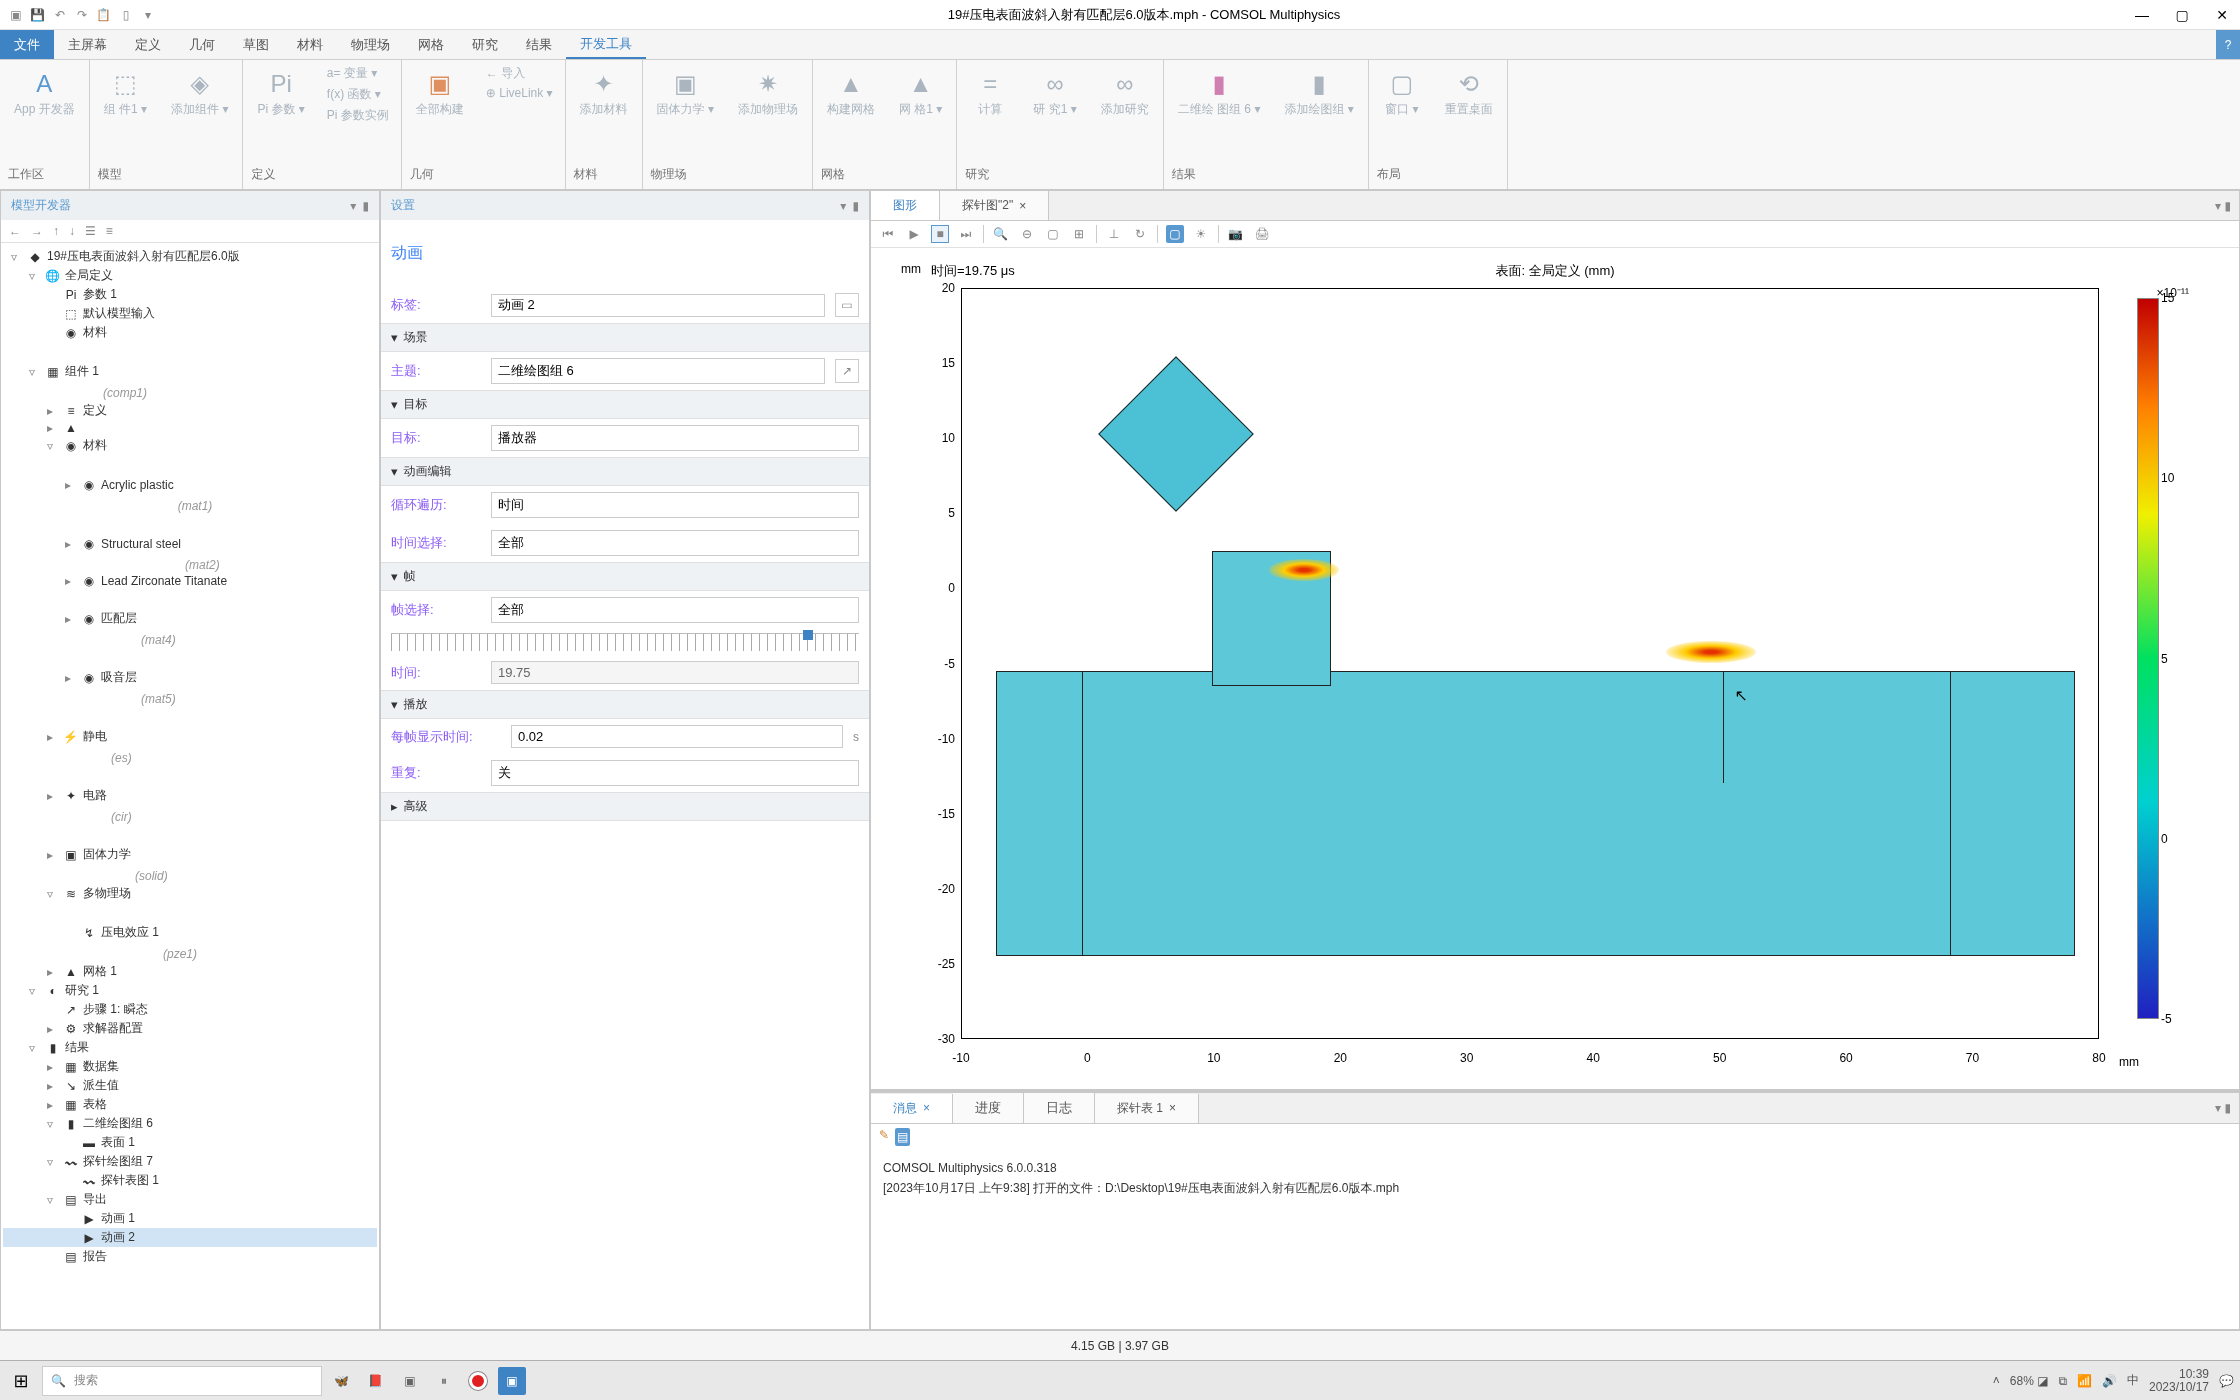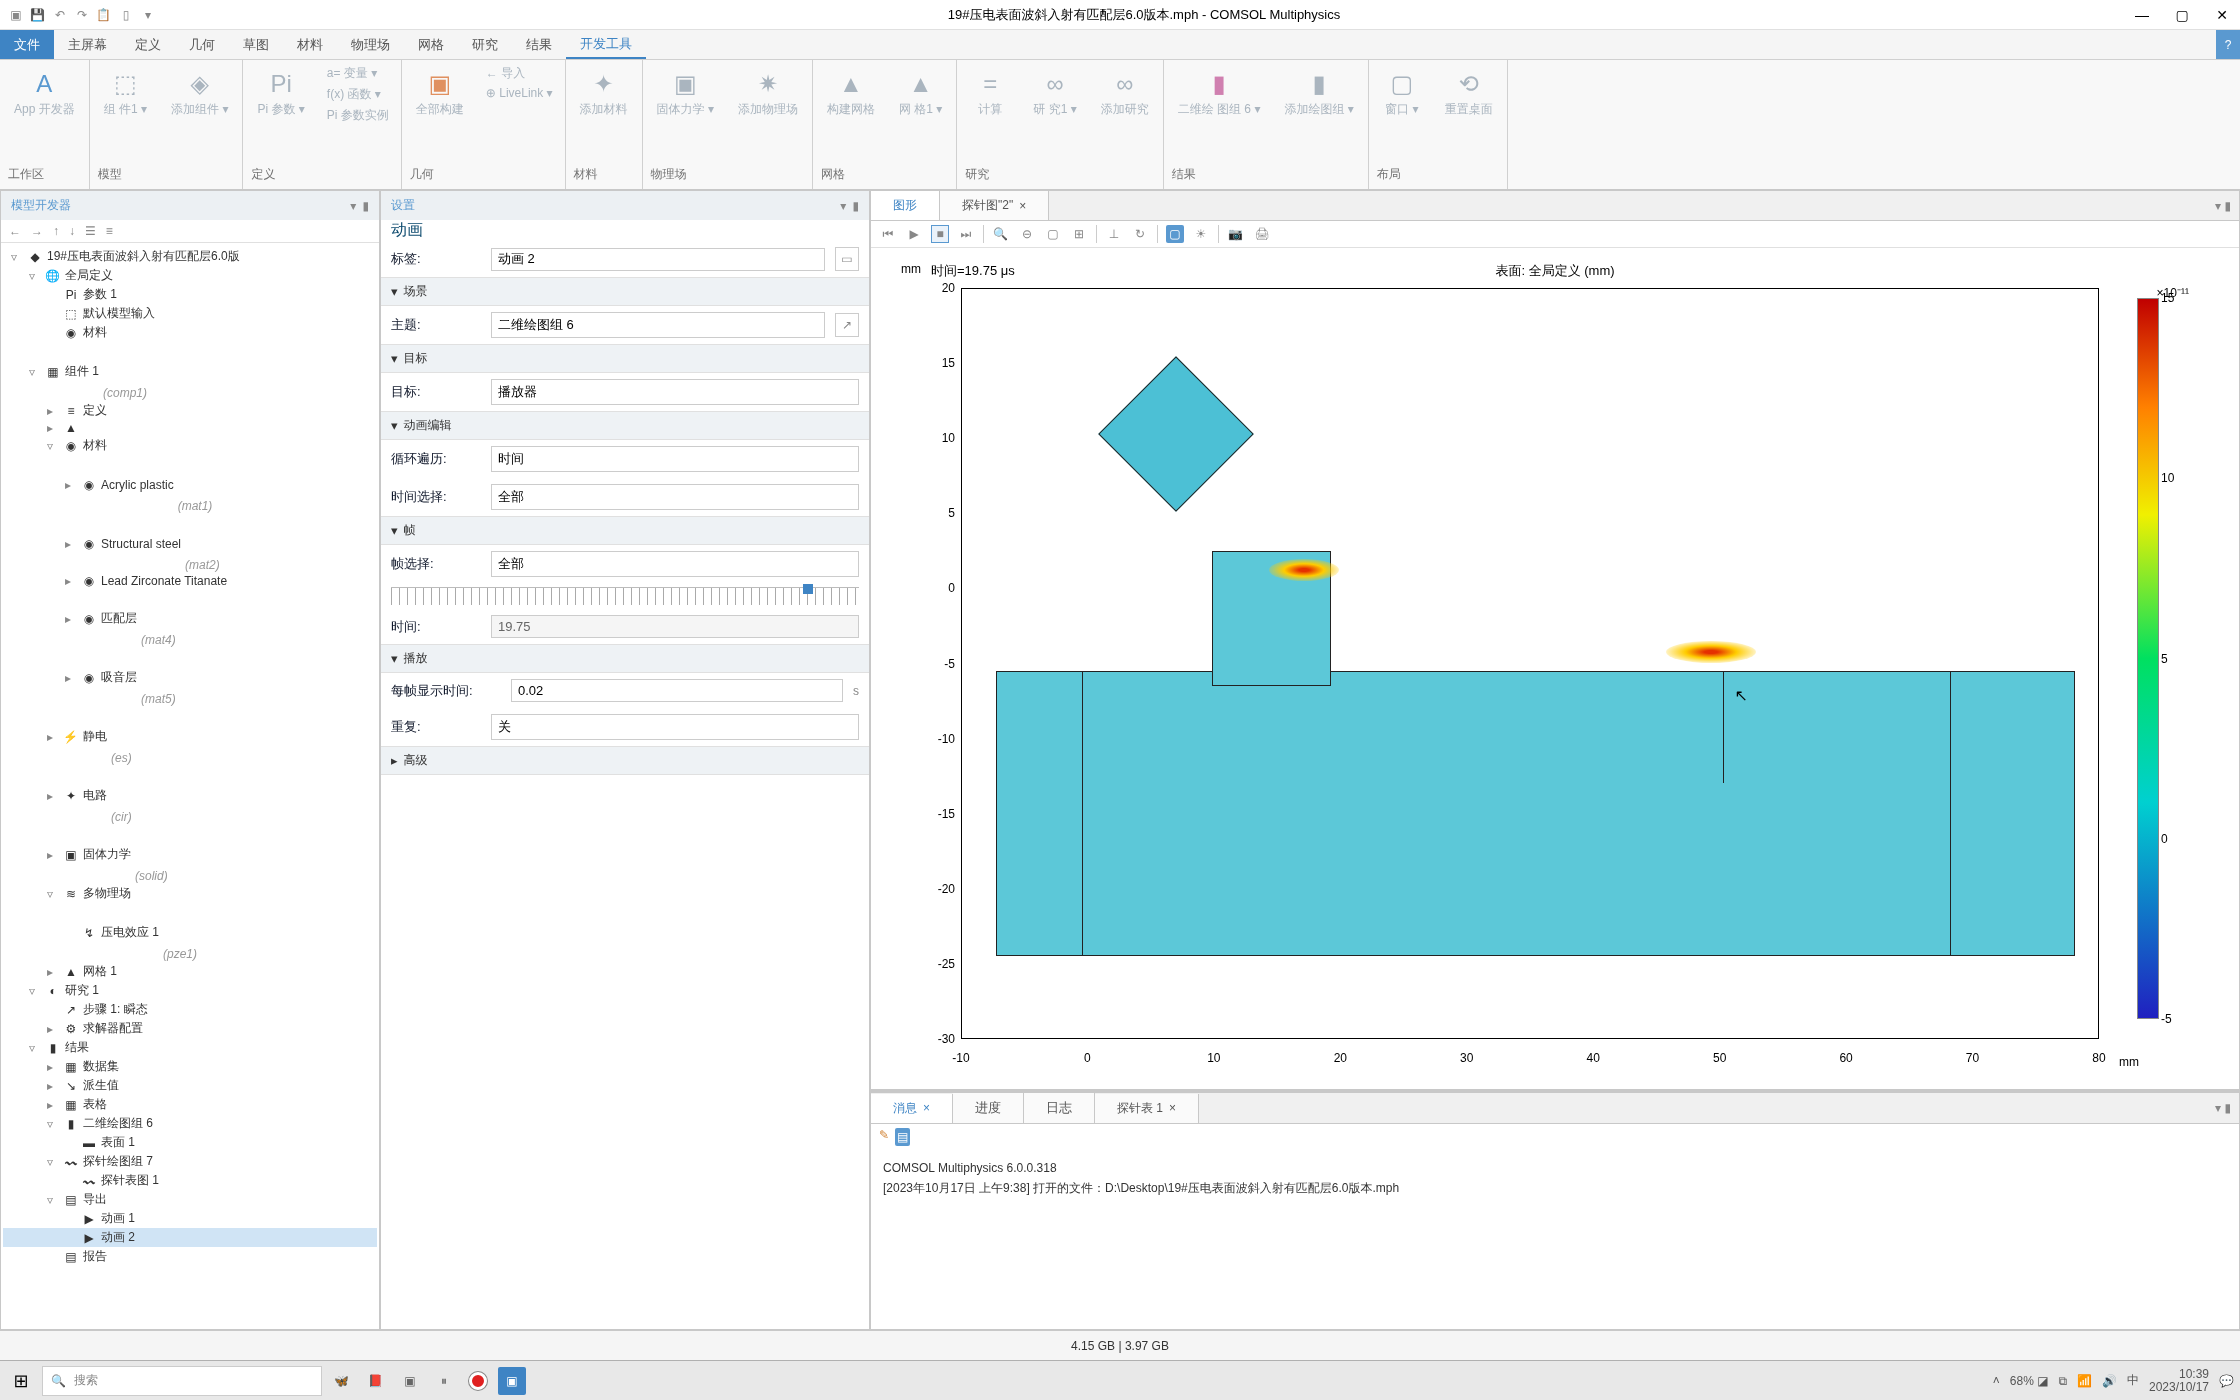--- a/index.html
+++ b/index.html
@@ -31,24 +31,24 @@
 .tree-panel { width:380px; }
 .tree-toolbar { padding:4px 8px; display:flex; gap:10px; border-bottom:1px solid #e0e0e0; color:#888; }
 .tree { flex:1; overflow:auto; padding:4px 2px; }
 .tree-item { display:flex; align-items:center; gap:4px; padding:1px 4px; color:#333; cursor:pointer; white-space:nowrap; font-size:13px; }
 .tree-item.selected { background:#d0e4f5; }
 .tree-item .arrow { width:12px; color:#888; }
 .tree-item .ticon { width:16px; text-align:center; }
 .tree-item .hint { color:#999; font-style:italic;margin-top:43px; }
 .settings-panel { width:490px; }
 .settings-body { flex:1; overflow:auto; }
-.settings-title { padding:0 10px; font-size:16px; color:#0c4a6e; }
+.settings-title { padding:23px 10px; font-size:16px; color:#3b82f6; }
 .settings-sub { padding:4px 10px; display:flex; gap:8px; color:#888; border-bottom:1px solid #e8e8e8; }
 .form-row { display:flex; align-items:center; padding:6px 10px; gap:10px; }
-.form-row label { width:90px; color:#0f172a; font-size:13px; }
+.form-row label { width:90px; color:#8b5cf6; font-size:13px; }
 .form-row input, .form-row select, .form-row .field { flex:1; border:1px solid #ccc; padding:3px 6px; background:#fff; font-size:13px; }
 .form-row .field.ro { background:#f5f5f5; color:#666; }
 .form-row .unit { color:#888; }
 .form-row .iconbtn { width:24px; height:24px; border:1px solid #ccc; display:flex; align-items:center; justify-content:center; color:#888; }
 .section-hdr { background:#eef2f5; padding:5px 10px; display:flex; align-items:center; gap:6px; color:#333; border-top:1px solid #e0e0e0; border-bottom:1px solid #e0e0e0; font-size:13px; }
 .ticks { height:18px; border-top:1px solid #bbb; margin:4px 10px; position:relative; background:repeating-linear-gradient(90deg,#aaa 0,#aaa 1px,transparent 1px,transparent 8px); }
 .ticks:before { content:''; position:absolute; left:88%; top:-4px; width:10px; height:10px; background:#3e84c4; }
 .graphics-panel { flex:1; display:flex; flex-direction:column; }
 .tabs { display:flex; background:#f0f0f0; border-bottom:1px solid #c8c8c8; align-items:center; }
 .tab { padding:6px 22px; border-right:1px solid #c8c8c8; background:#fafafa; color:#555; cursor:pointer; display:flex; gap:6px; align-items:center; font-size:13px; }

